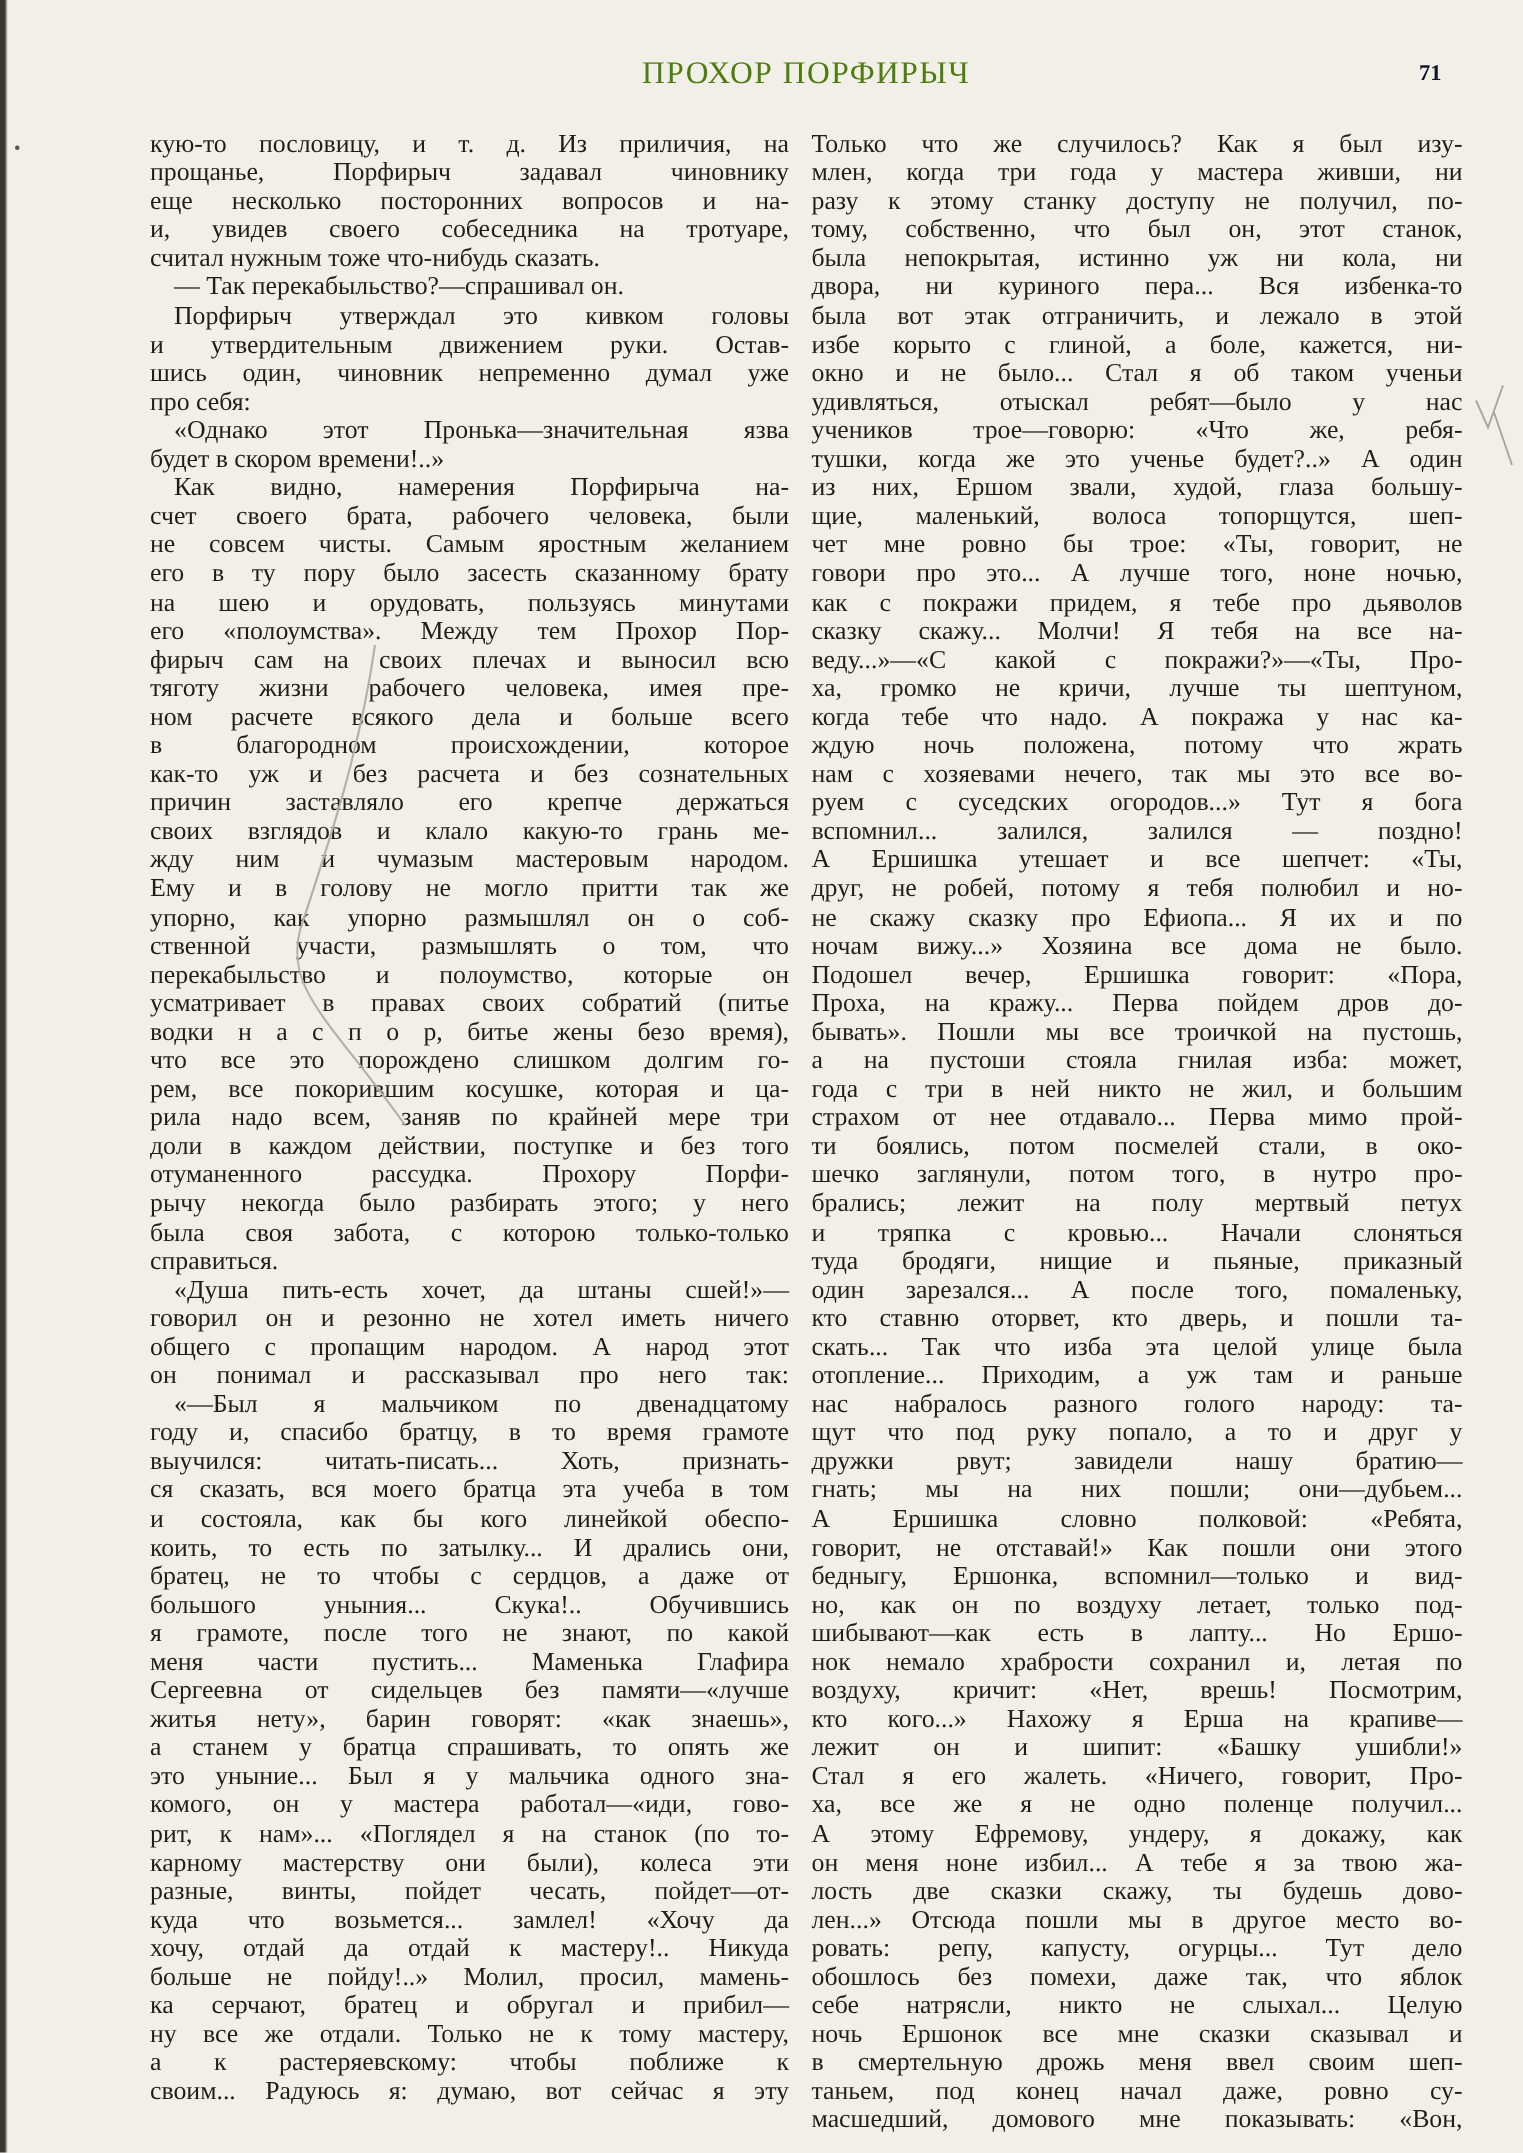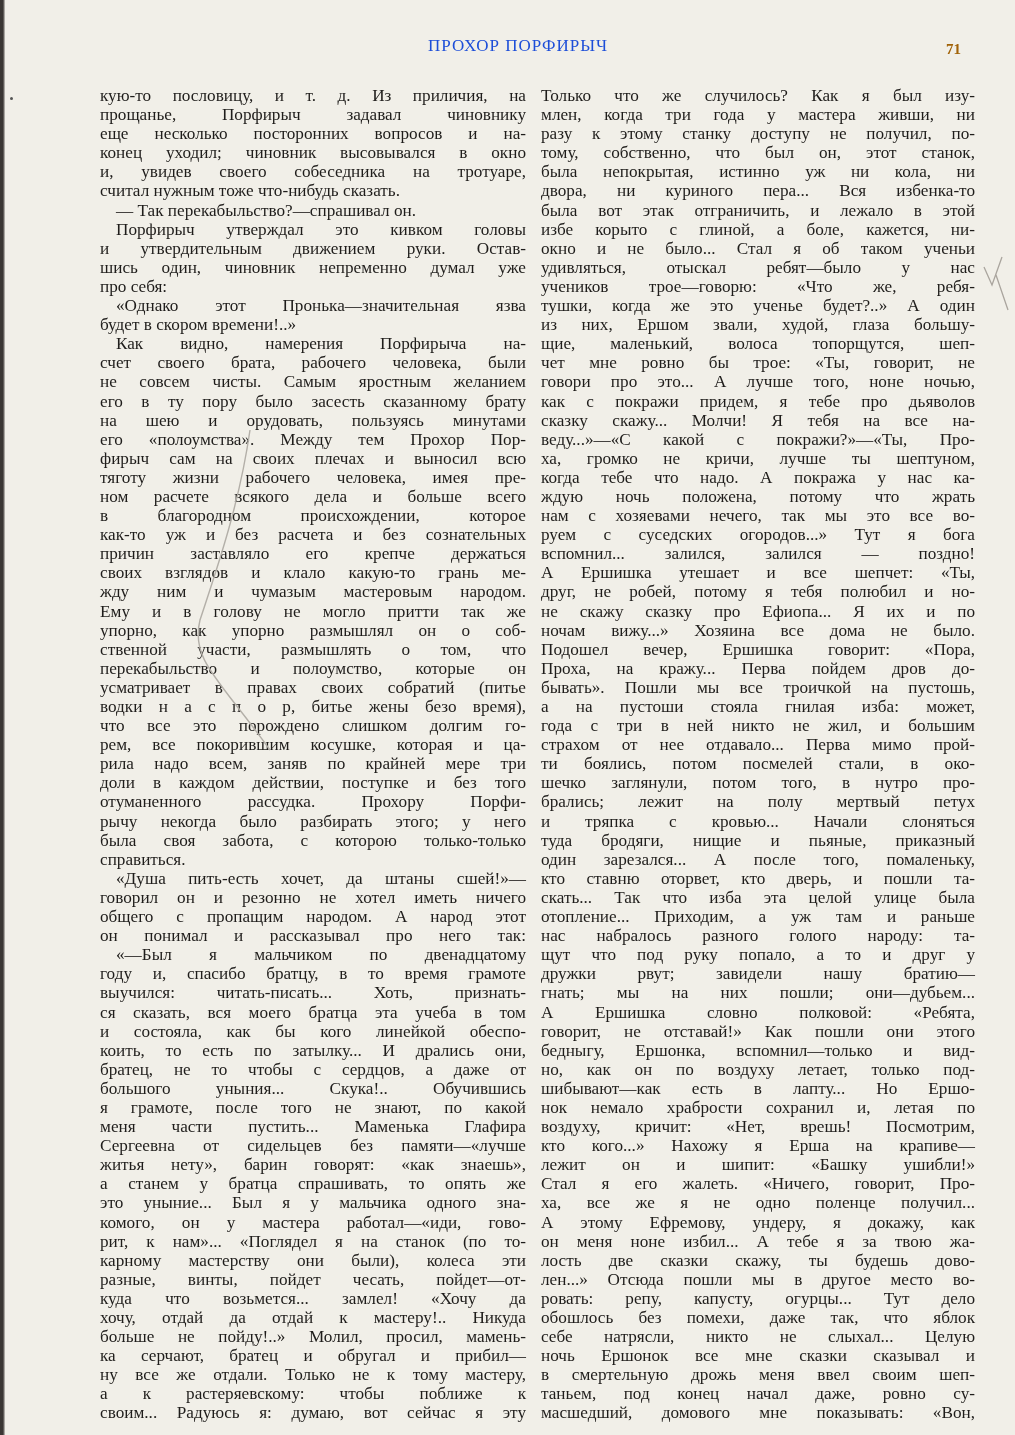--- a/index.html
+++ b/index.html
@@ -27,31 +27,31 @@
       position: absolute;
       top: 36px;
       left: 0;
       width: 1015px;
       height: 24px;
     }
     .running-title {
       position: absolute;
       left: 428px;
       top: 0;
-      font-size: 17px;
+      font-size: 21px;
       letter-spacing: 1px;
-      color: #1d4ed8;
+      color: #4d7c0f;
     }
     .page-number {
       position: absolute;
       left: 946px;
       top: 5px;
       font-size: 15px;
       font-weight: bold;
-      color: #a16207;
+      color: #0f172a;
     }
     .column {
       position: absolute;
       top: 86px;
       font-size: 17.2px;
       line-height: 19.1px;
       text-align: justify;
       text-align-last: justify;
       color: #1f1d1b;
     }
@@ -82,21 +82,20 @@
 
 <div class="page-header">
   <span class="running-title">ПРОХОР ПОРФИРЫЧ</span>
   <span class="page-number">71</span>
 </div>
 
 <div class="column left" id="col-left">
     <span class="line">кую-то пословицу, и т. д. Из приличия, на</span>
     <span class="line">прощанье, Порфирыч задавал чиновнику</span>
     <span class="line">еще несколько посторонних вопросов и на-</span>
-    <span class="line">конец уходил; чиновник высовывался в окно</span>
     <span class="line">и, увидев своего собеседника на тротуаре,</span>
     <span class="line last">считал нужным тоже что-нибудь сказать.</span>
     <span class="line indent last">— Так перекабыльство?—спрашивал он.</span>
     <span class="line indent">Порфирыч утверждал это кивком головы</span>
     <span class="line">и утвердительным движением руки. Остав-</span>
     <span class="line">шись один, чиновник непременно думал уже</span>
     <span class="line last">про себя:</span>
     <span class="line indent">«Однако этот Пронька—значительная язва</span>
     <span class="line last">будет в скором времени!..»</span>
     <span class="line indent">Как видно, намерения Порфирыча на-</span>

